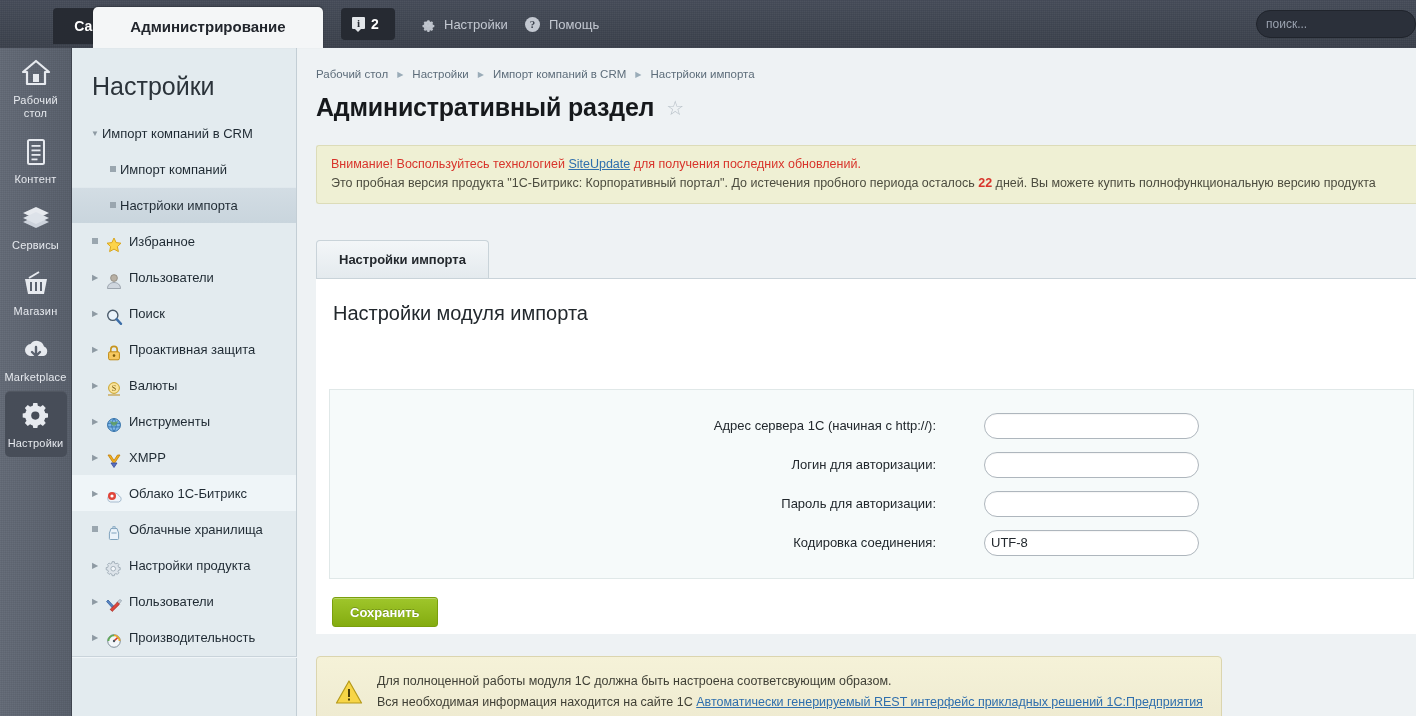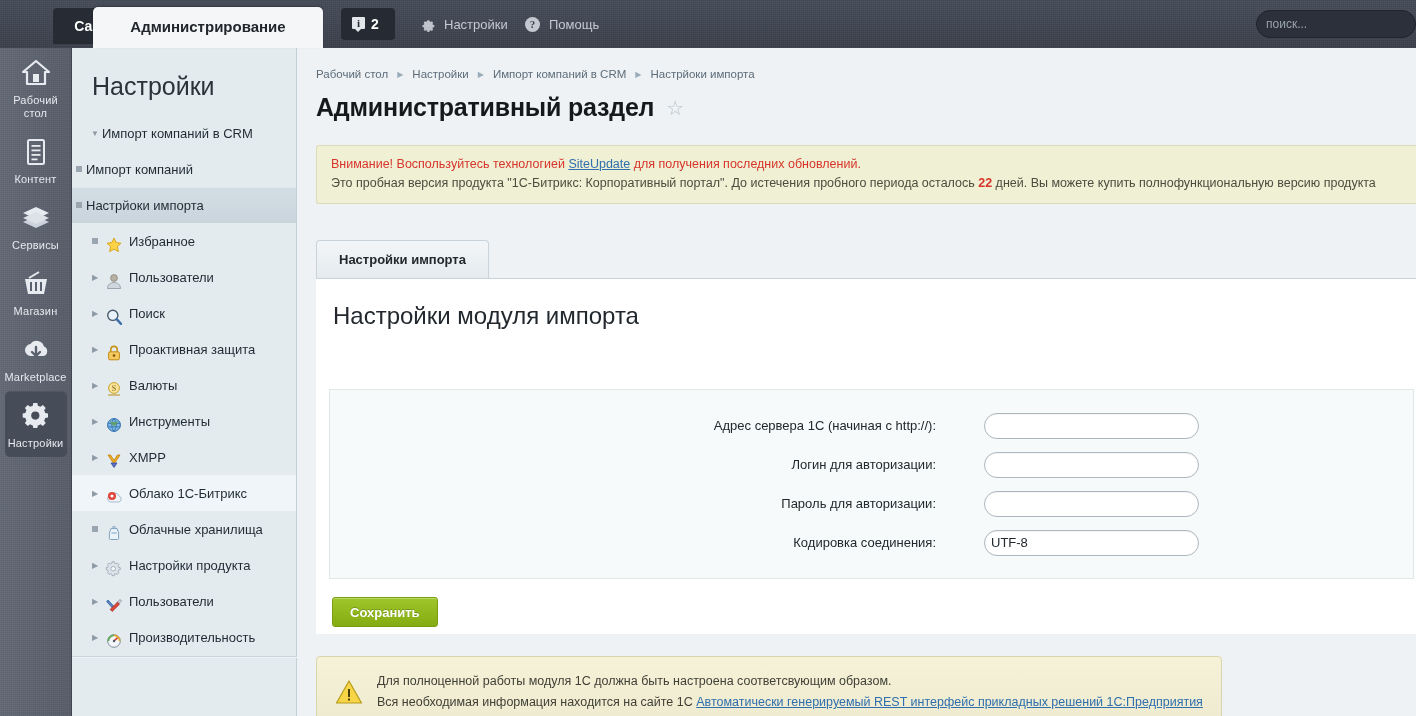--- a/index.html
+++ b/index.html
@@ -229,21 +229,21 @@
     position: relative;
     height: 36px;
     line-height: 36px;
     cursor: pointer;
     font-size: 13px;
     color: #1f2a33;
     white-space: nowrap;
     overflow: hidden;
   }
   .tree-row.lvl1 { padding-left: 16px; }
-  .tree-row.lvl2 { }
+  .tree-row.lvl2 { padding-left: 34px; }
   .tree-row.selected {
     background: linear-gradient(180deg, #d3dde4 0%, #c9d5dd 100%);
     box-shadow: inset 0 1px 0 #e0e8ed;
   }
   .tree-row.hover {
     background: #eff5f8;
   }
   .tw {
     display: inline-block;
     width: 14px;
@@ -393,21 +393,21 @@
     top: 230px;
     width: 1100px;
     height: 356px;
     background: #ffffff;
     border-top: 1px solid #c9d3d9;
     box-sizing: border-box;
   }
   #card-title {
     margin: 0;
     padding: 23px 0 0 17px;
-    font-size: 24px;
+    font-size: 20px;
     font-weight: normal;
     color: #22282d;
   }
   #form-panel {
     position: absolute;
     left: 13px;
     top: 110px;
     width: 1085px;
     height: 190px;
     background: #f6fafa;

